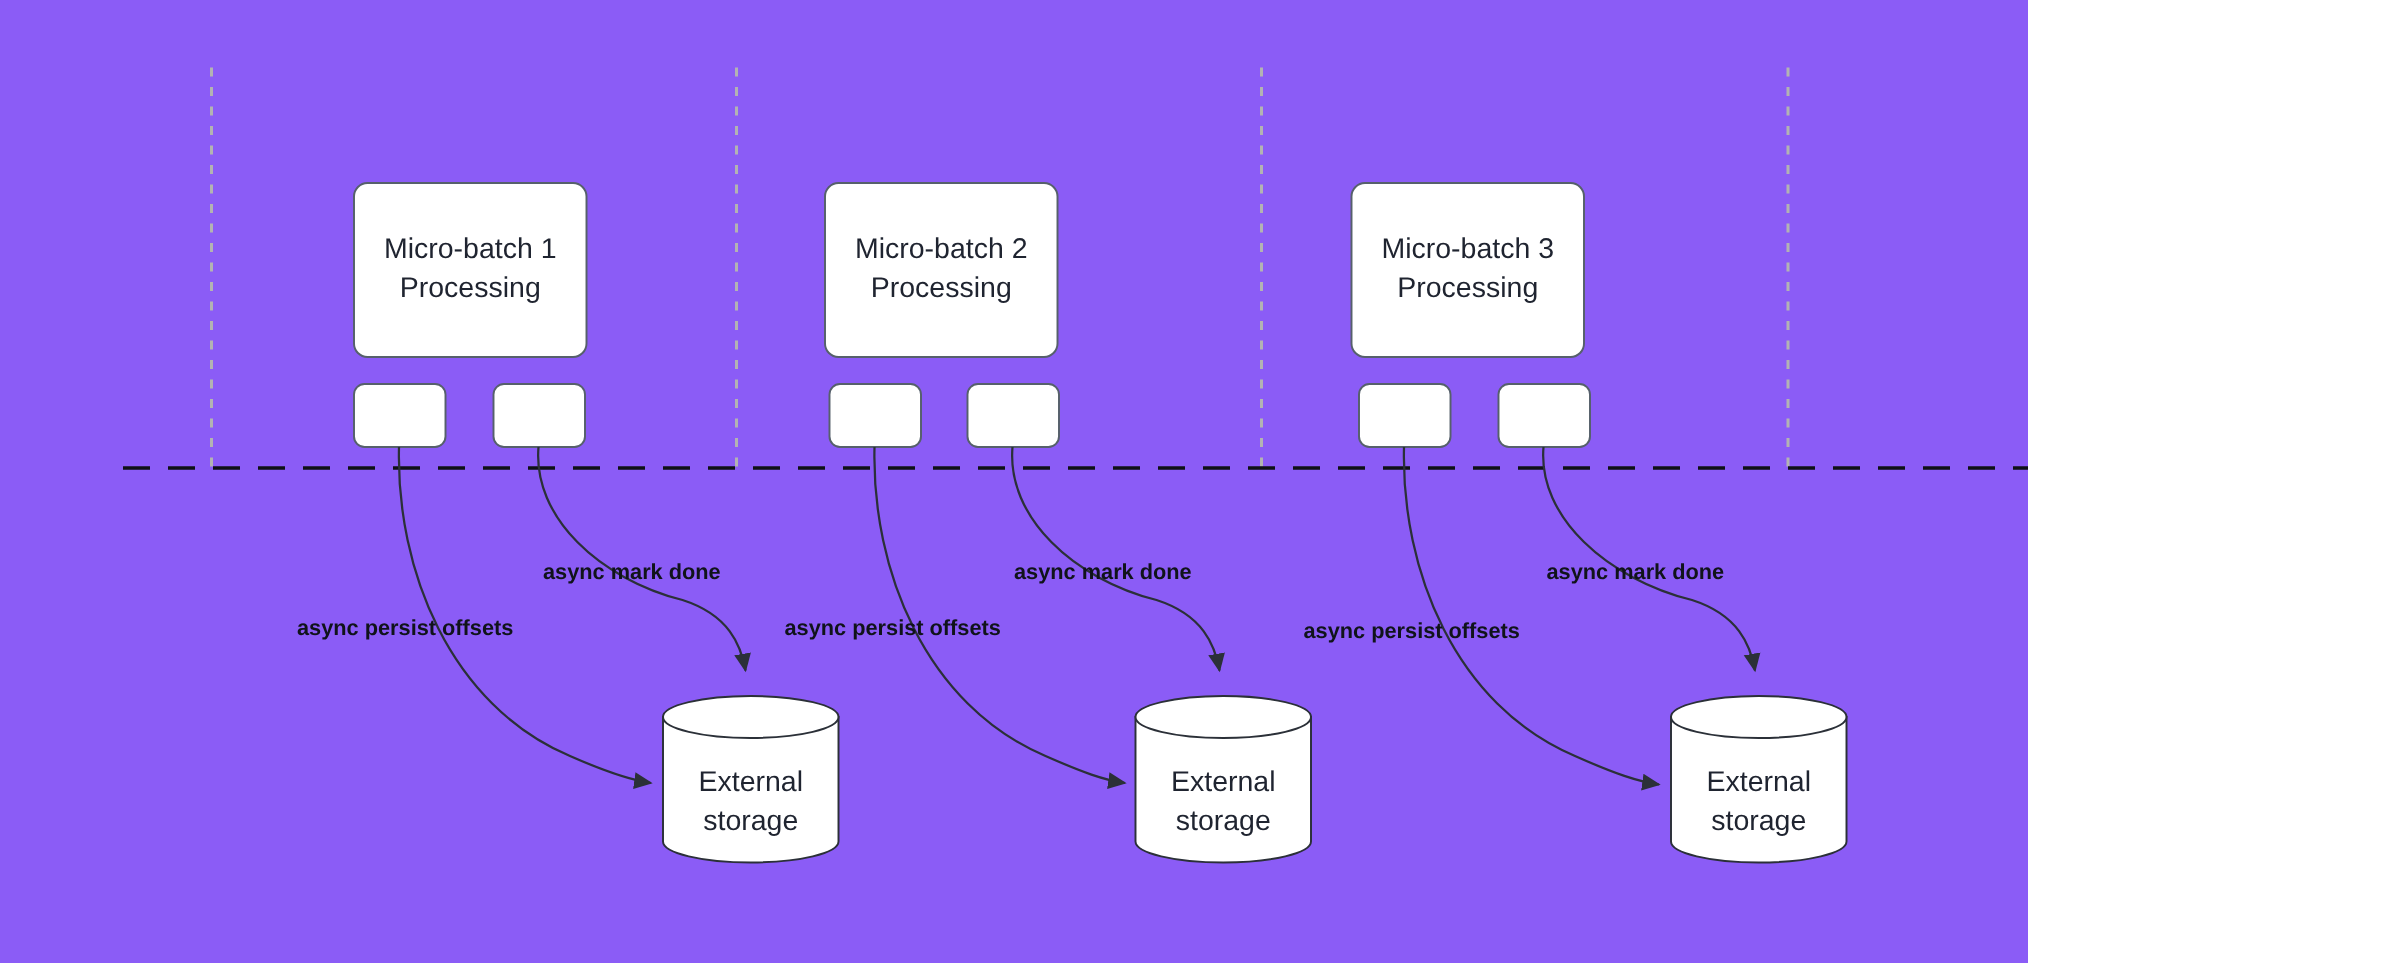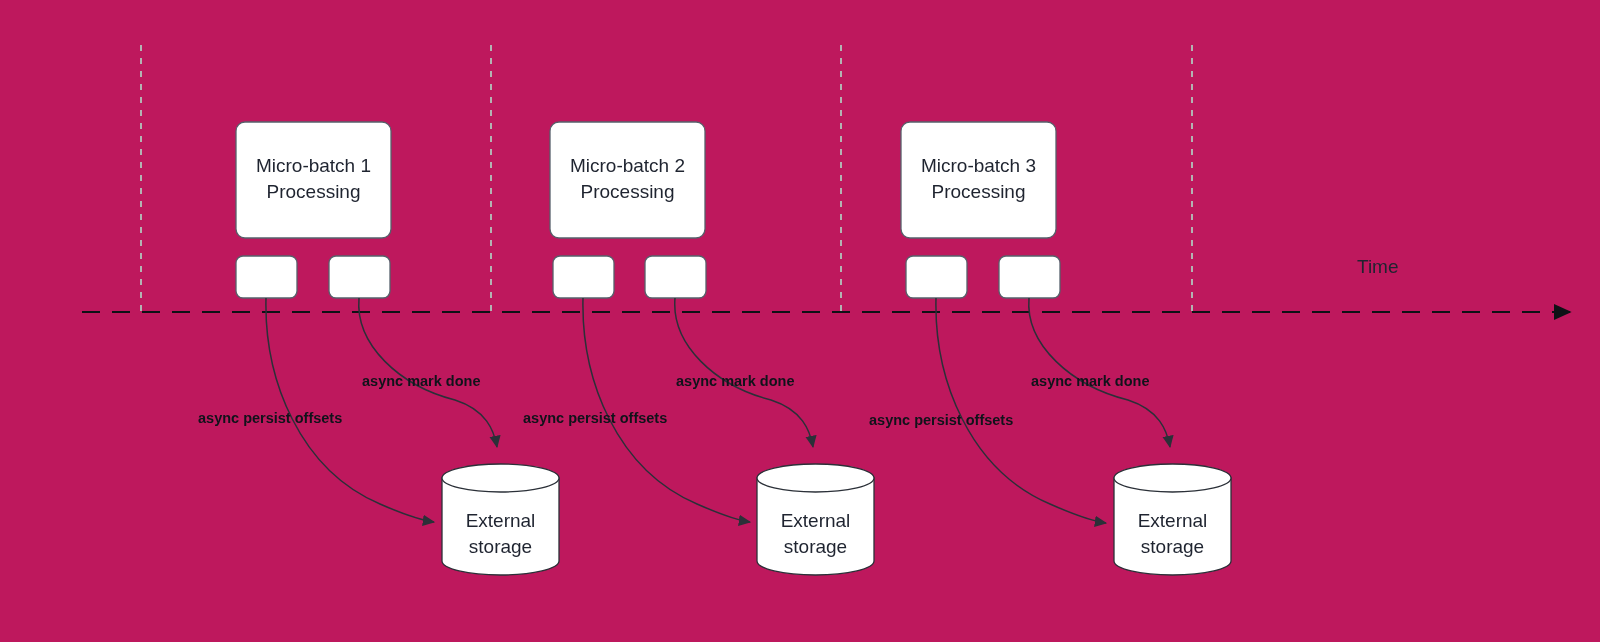--- a/index.html
+++ b/index.html
@@ -5,23 +5,23 @@
   html, body {
     margin: 0;
     padding: 0;
     background: #ffffff;
   }
   body {
     font-family: "Liberation Sans", sans-serif;
   }
   #canvas {
     position: relative;
-    width: 1600px;
+    width: 1352px;
     height: 642px;
-    background: #be185d;
+    background: #8b5cf6;
     overflow: hidden;
   }
   #diagram-svg {
     position: absolute;
     left: 0;
     top: 0;
     width: 1600px;
     height: 642px;
   }
   .node-label {

